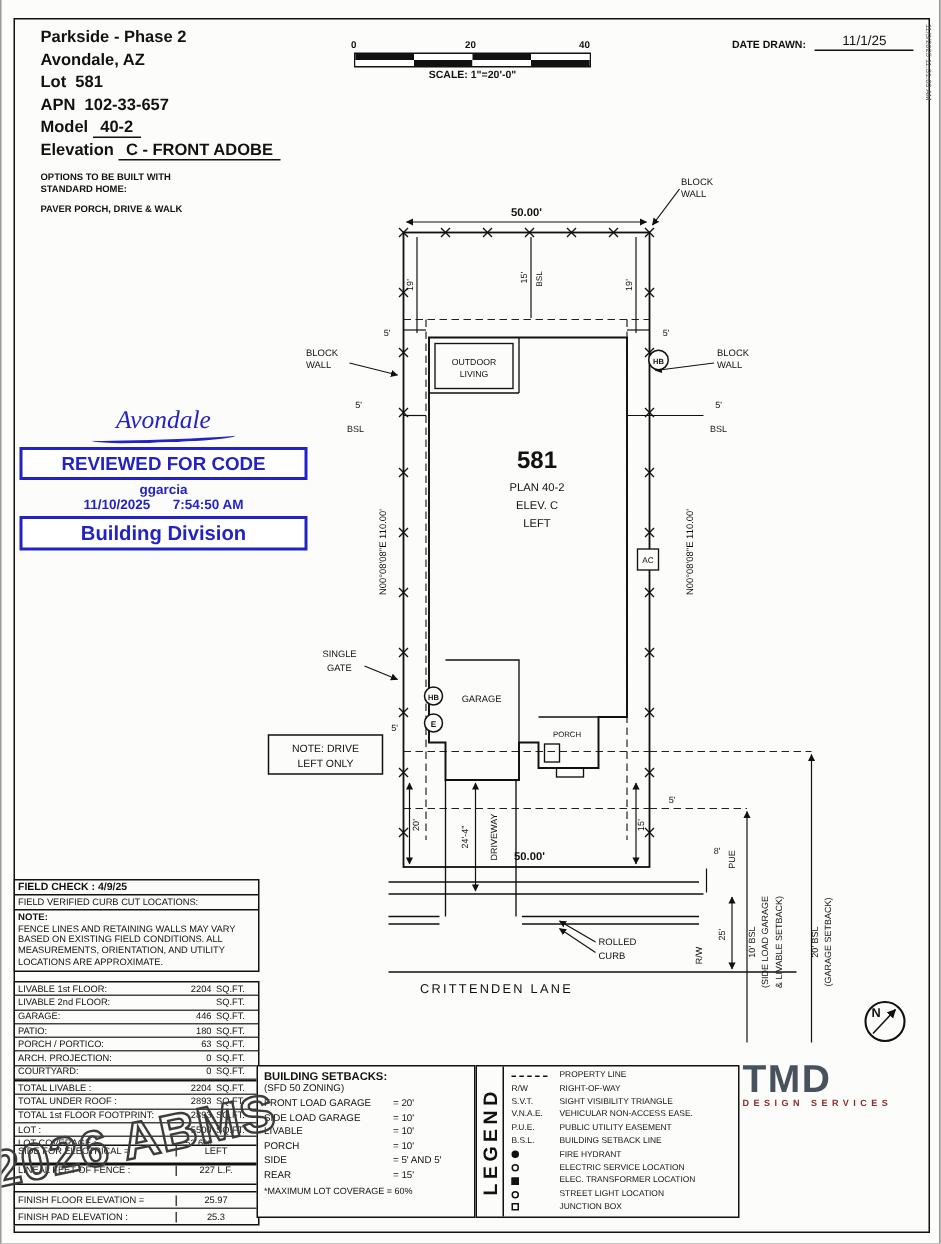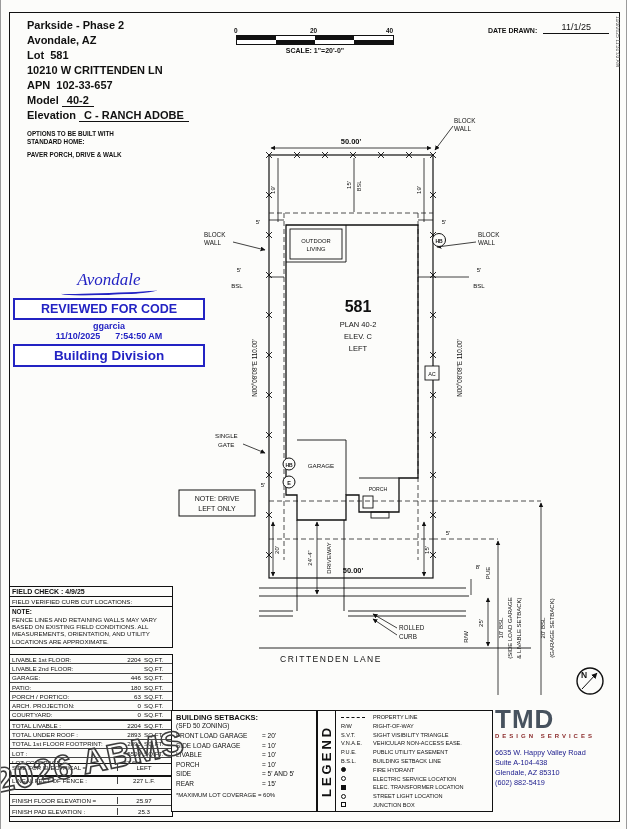--- a/index.html
+++ b/index.html
@@ -87,24 +87,23 @@
 </head>
 <body>
 
 <div class="page">
   <div class="abs frame"></div>
 
   <div class="abs hdr">
     <div>Parkside - Phase 2</div>
     <div>Avondale, AZ</div>
     <div><span>Lot</span>&nbsp; <span>581</span></div>
-    <div>10210 W CRITTENDEN LN</div>
     <div><span>APN</span>&nbsp; <span>102-33-657</span></div>
     <div><span>Model</span> <span class="uv">40-2</span></div>
-    <div><span>Elevation</span> <span class="uv">C - RANCH ADOBE</span></div>
+    <div><span>Elevation</span> <span class="uv">C - FRONT ADOBE</span></div>
     <div class="opts">
       <div>OPTIONS TO BE BUILT WITH</div>
       <div>STANDARD HOME:</div>
       <div class="o3">PAVER PORCH, DRIVE &amp; WALK</div>
     </div>
   </div>
 
   <div class="abs scale">
     <div class="scale-labels">
       <span class="sl0">0</span>
@@ -500,22 +499,16 @@
             <span class="sym-sq"></span>
           </span>
           <span>JUNCTION BOX</span>
         </div>
     </div>
   </div>
 
   <div class="abs firm">
     <div class="firm-logo">TMD</div>
     <div class="firm-tag">DESIGN SERVICES</div>
-    <div class="firm-addr">
-      <div>6635 W. Happy Valley Road</div>
-      <div>Suite A-104-438</div>
-      <div>Glendale, AZ 85310</div>
-      <div>(602) 882-5419</div>
-    </div>
   </div>
 
   <div class="abs wm">2026 ABMS</div>
 </div>
 
 </body></html>

